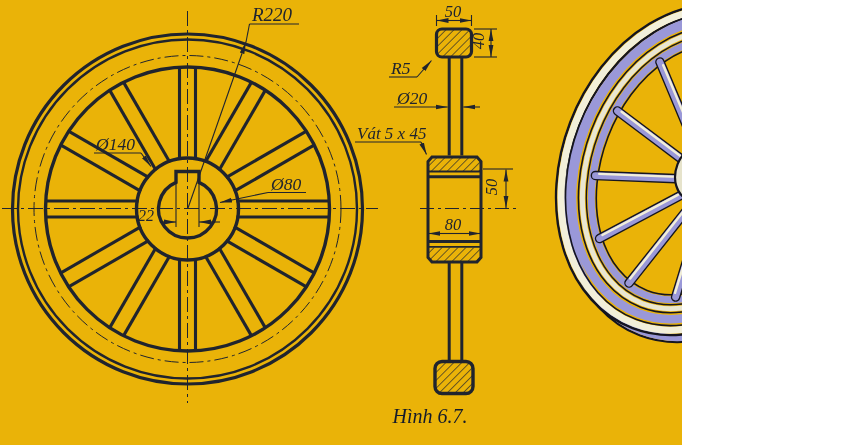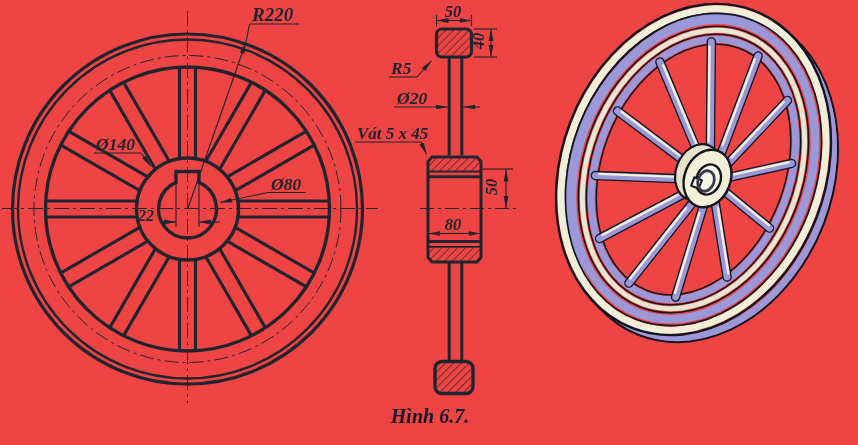--- a/index.html
+++ b/index.html
@@ -1,17 +1,17 @@
 <!DOCTYPE html>
 <html><head>
 <meta charset="utf-8">
 <style>
   html,body{margin:0;padding:0;background:#ffffff;}
-  .stage{position:relative;width:858px;height:445px;background:#ef4444;overflow:hidden;
-         font-family:"Liberation Serif","DejaVu Serif",serif;font-weight:bold;}
+  .stage{position:relative;width:682px;height:445px;background:#eab308;overflow:hidden;
+         font-family:"Liberation Serif","DejaVu Serif",serif;}
   svg{position:absolute;left:0;top:0;}
   .dim{font-family:"Liberation Serif","DejaVu Serif",serif;font-style:italic;fill:#20242e;}
   .cap{font-family:"Liberation Serif","DejaVu Serif",serif;font-style:italic;fill:#141b2b;}
 </style>
 </head>
 <body>
 
 <div class="stage">
 <svg width="858" height="445" viewBox="0 0 858 445">
   <defs>

